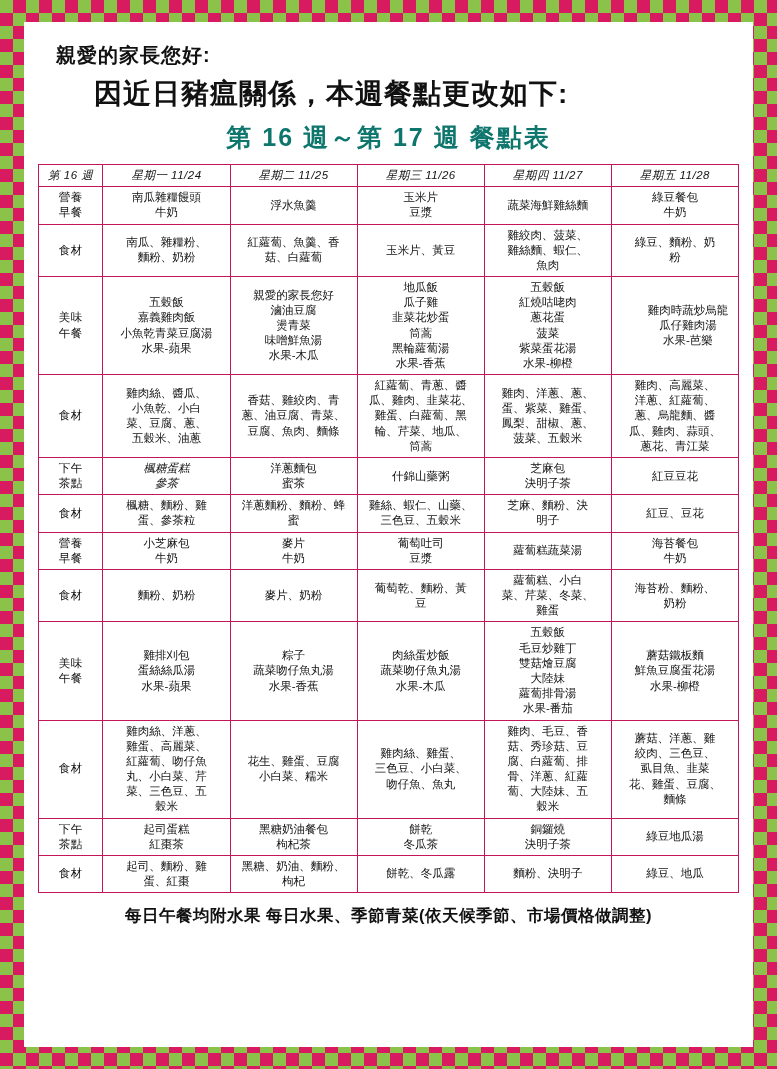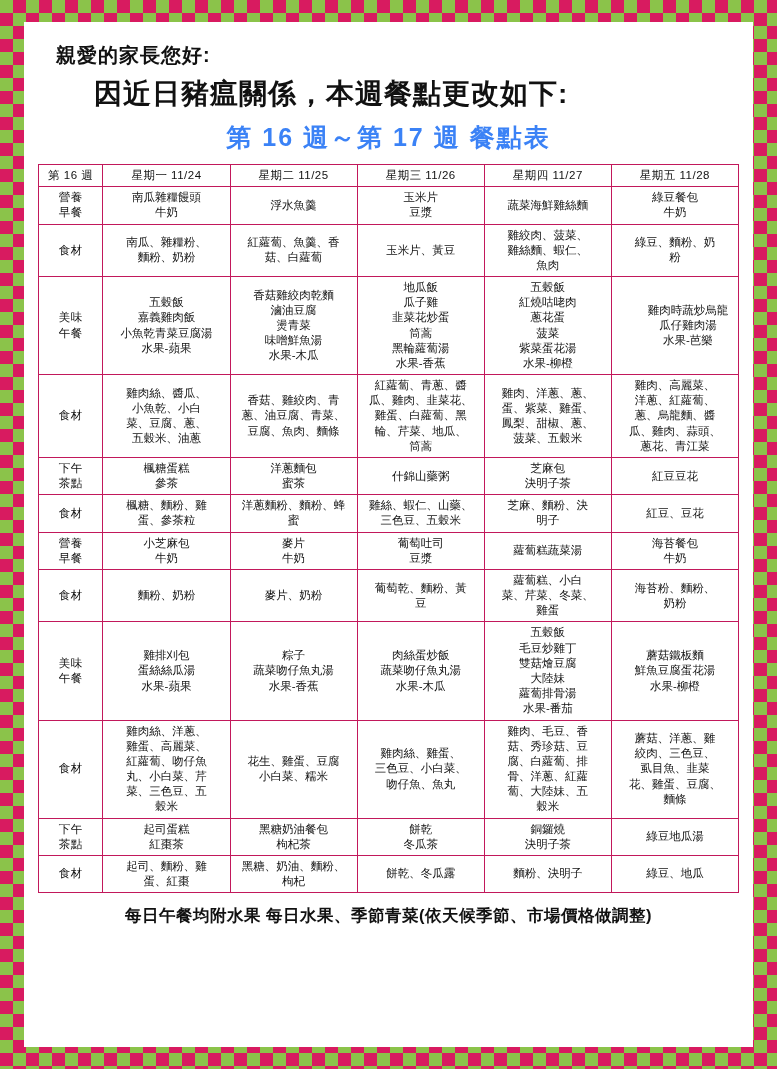--- a/index.html
+++ b/index.html
@@ -38,21 +38,21 @@
   .hdr2 {
     font-size: 28px;
     font-weight: bold;
     color: #111;
     margin: 6px 0 2px 56px;
     letter-spacing: 1px;
   }
   .hdr3 {
     font-size: 25px;
     font-weight: bold;
-    color: #3b82f6;
+    color: #0f766e;
     text-align: center;
     margin: 8px 0 10px 0;
     letter-spacing: 2px;
   }
 
   
   table.menu {
     width: 100%;
     border-collapse: collapse;
     table-layout: fixed;
@@ -68,20 +68,21 @@
   }
   td.label {
     width: 9.2%;
     font-size: 12px;
     letter-spacing: 0.5px;
   }
   td.weekhdr {
     font-size: 12.5px;
     letter-spacing: 0.5px;
     padding: 5px 2px;
+    font-style: italic;
   }
   td.daycol { width: 18.15%; }
   td.cell-left {
     text-align: left;
     padding-left: 6px;
     padding-right: 4px;
   }
 
   
   .footer {
@@ -143,21 +144,21 @@
 粉</td>
       </tr>
 
       <tr>
         <td class="label" style="white-space: pre-line;">美味
 午餐</td>
         <td style="white-space: pre-line;">五穀飯
 嘉義雞肉飯
 小魚乾青菜豆腐湯
 水果-蘋果</td>
-        <td style="white-space: pre-line;">香菇雞絞肉乾麵
+        <td style="white-space: pre-line;">親愛的家長您好
 滷油豆腐
 燙青菜
 味噌鮮魚湯
 水果-木瓜</td>
         <td style="white-space: pre-line;">地瓜飯
 瓜子雞
 韭菜花炒蛋
 筒蒿
 黑輪蘿蔔湯
 水果-香蕉</td>
@@ -193,21 +194,21 @@
         <td class="cell-left" style="white-space: pre-line;">雞肉、高麗菜、
 洋蔥、紅蘿蔔、
 蔥、烏龍麵、醬
 瓜、雞肉、蒜頭、
 蔥花、青江菜</td>
       </tr>
 
       <tr>
         <td class="label" style="white-space: pre-line;">下午
 茶點</td>
-        <td style="white-space: pre-line;">楓糖蛋糕
+        <td style="white-space: pre-line; font-style: italic;">楓糖蛋糕
 參茶</td>
         <td style="white-space: pre-line;">洋蔥麵包
 蜜茶</td>
         <td>什錦山藥粥</td>
         <td style="white-space: pre-line;">芝麻包
 決明子茶</td>
         <td>紅豆豆花</td>
       </tr>
 
       <tr>

